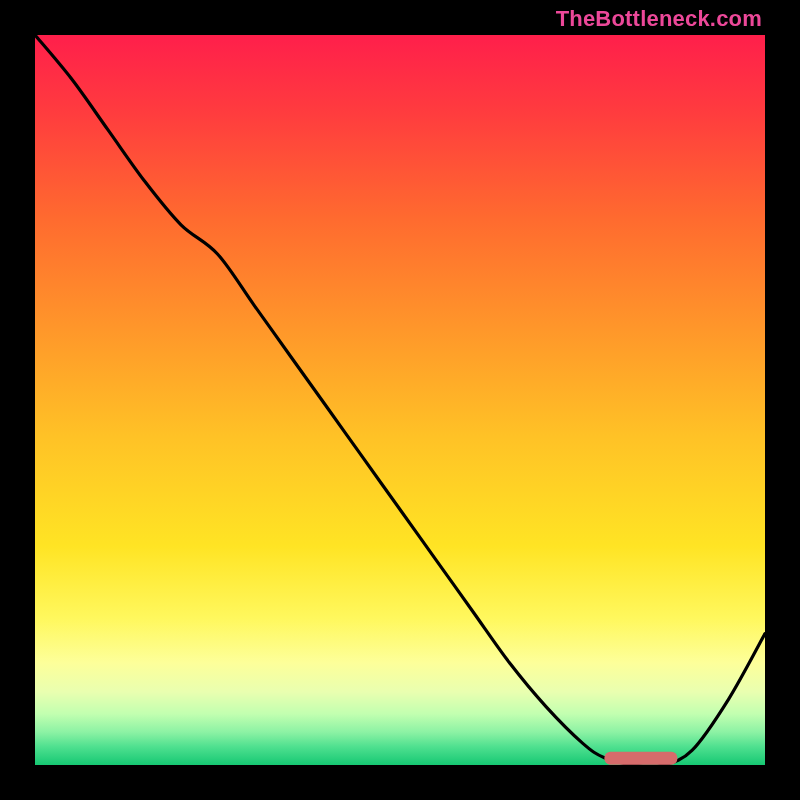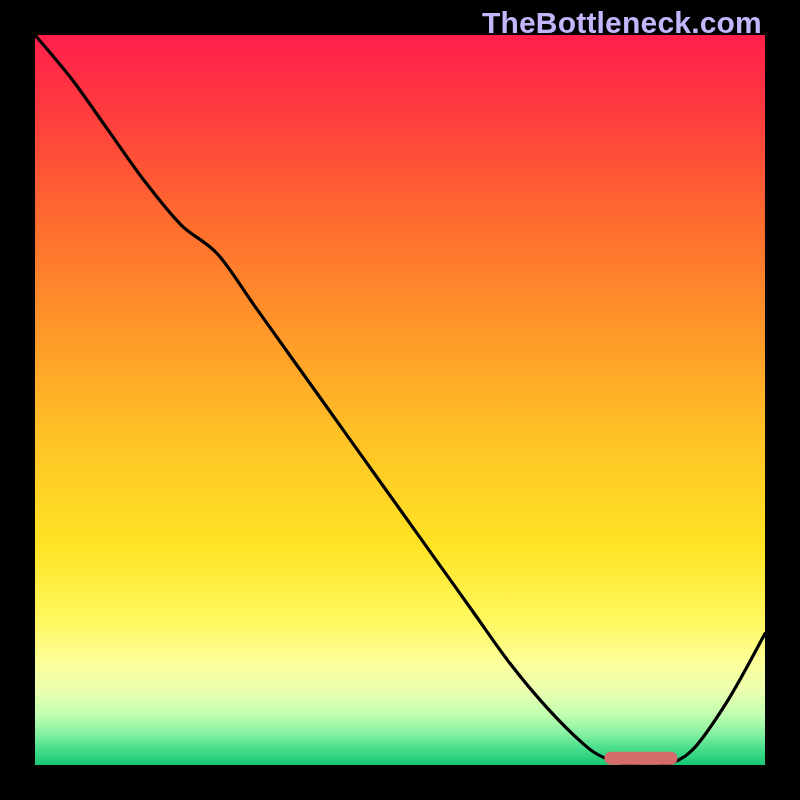--- a/index.html
+++ b/index.html
@@ -22,22 +22,22 @@
     left: 35px;
     top: 35px;
     width: 730px;
     height: 730px;
     overflow: hidden;
   }
   .watermark {
     position: absolute;
     top: 6px;
     right: 38px;
-    color: #c4b5fd;
-    font-size: 30px;
+    color: #ec4899;
+    font-size: 22px;
     font-weight: bold;
     letter-spacing: 0.2px;
   }
   svg { display: block; }
 </style>
 </head>
 <body>
 
 <div class="frame">
 

